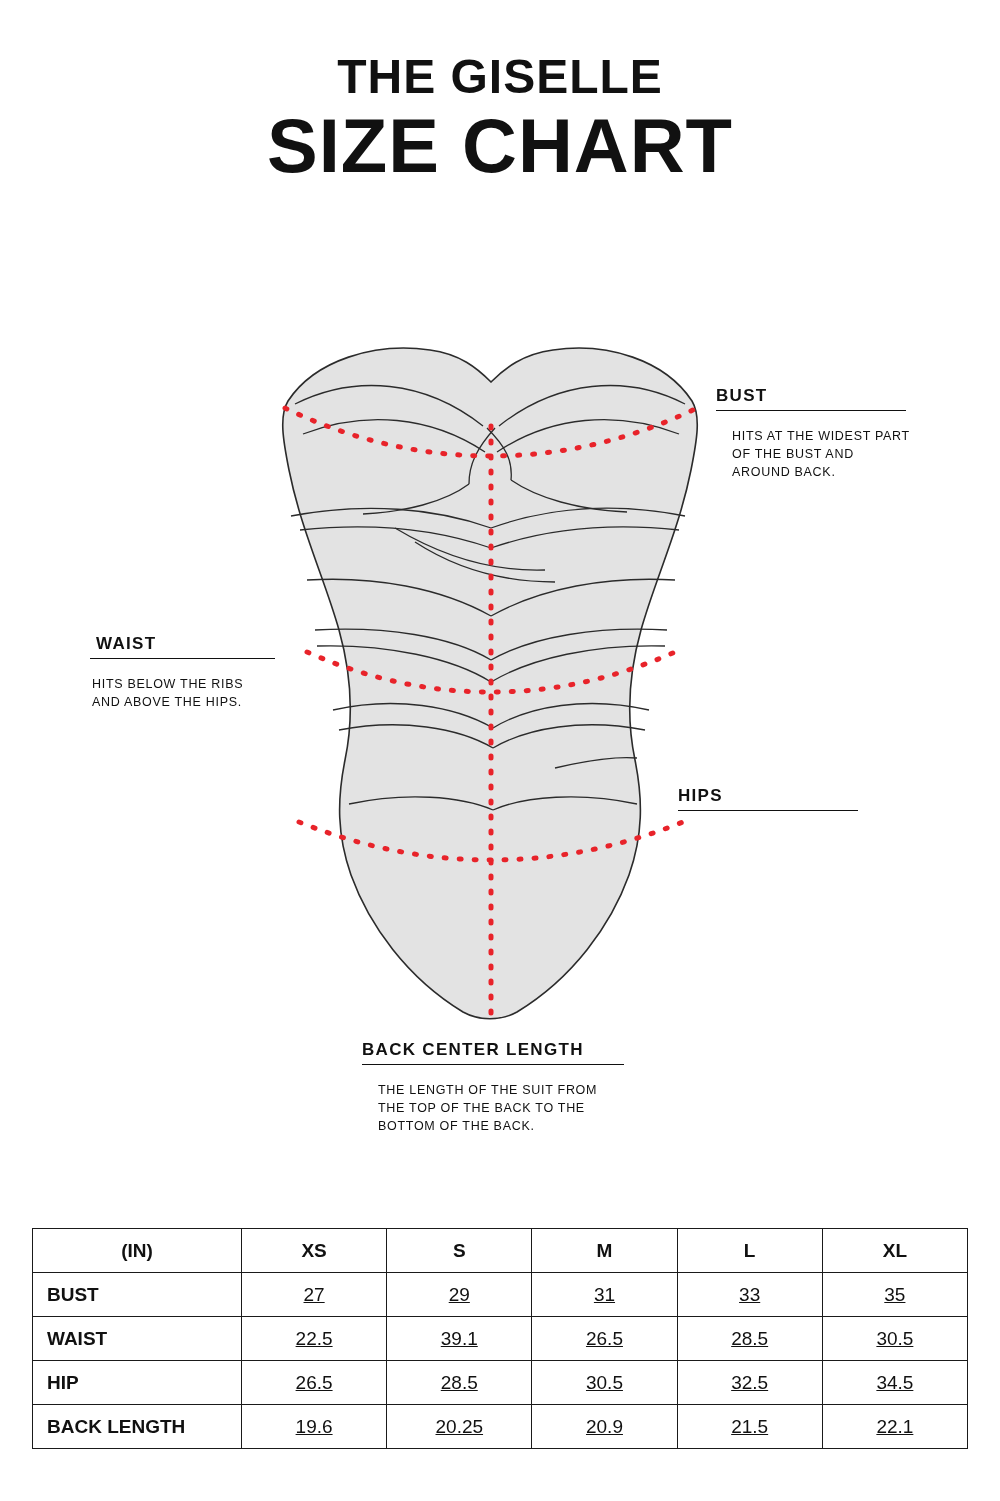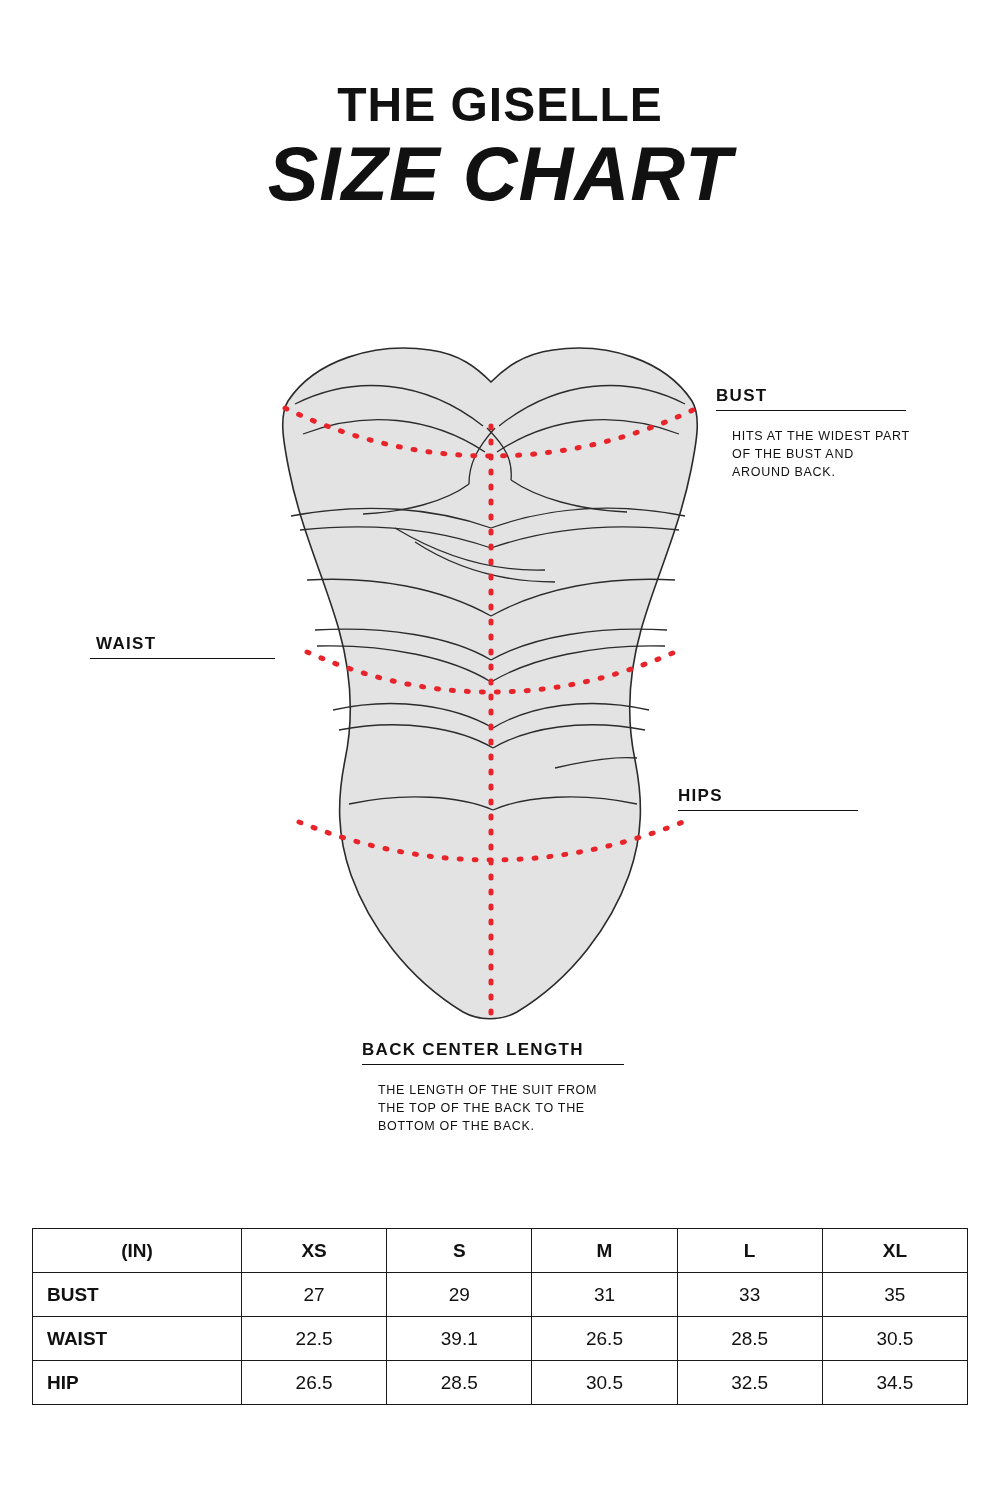--- a/index.html
+++ b/index.html
@@ -16,37 +16,35 @@
     overflow: hidden;
   }
 
   
   .title-block {
     position: absolute;
     top: 52px;
     left: 0;
     width: 1000px;
     text-align: center;
-    margin-top: 28px;
   }
   .title-line1 {
     font-size: 48px;
     font-weight: 700;
     letter-spacing: 1px;
     line-height: 1.05;
     margin: 0;
   }
   .title-line2 {
     font-size: 76px;
     font-weight: 700;
     letter-spacing: 1px;
     line-height: 1.05;
     margin: 0;
     margin-top: 4px;
-    font-style: italic;
   }
 
   
   .illustration {
     position: absolute;
     top: 330px;
     left: 255px;
     width: 470px;
     height: 700px;
   }
@@ -104,21 +102,21 @@
     font-weight: 700;
     text-align: center;
     padding: 0;
   }
   .size-table th.rowhead-col, .size-table td.rowhead {
     text-align: left;
     padding-left: 14px;
     font-weight: 700;
   }
   .size-table th.rowhead-col { text-align: center; padding-left: 0; }
-  .size-table td.val { font-weight: 400; font-size: 19px; }
+  .size-table td.val { font-weight: 400; font-size: 19px; text-decoration: underline; }
   .col-label { width: 208px; }
 </style>
 </head>
 <body>
 
 <div class="title-block">
   <div class="title-line1">THE GISELLE</div>
   <div class="title-line2">SIZE CHART</div>
 </div>
 
@@ -190,20 +188,21 @@
 
 <div class="callout" id="callout-bust">
   <div class="callout-title">BUST</div>
   <div class="callout-rule"></div>
   <div class="callout-desc">HITS AT THE WIDEST PART OF THE BUST AND AROUND BACK.</div>
 </div>
 
 <div class="callout" id="callout-waist">
   <div class="callout-title">WAIST</div>
   <div class="callout-rule"></div>
+  <div class="callout-desc">HITS BELOW THE RIBS AND ABOVE THE HIPS.</div>
 </div>
 
 <div class="callout" id="callout-hips">
   <div class="callout-title">HIPS</div>
   <div class="callout-rule"></div>
 </div>
 
 <div class="callout" id="callout-backlength">
   <div class="callout-title">BACK CENTER LENGTH</div>
   <div class="callout-rule"></div>
@@ -239,14 +238,22 @@
       <td class="val">30.5</td>
     </tr>
     <tr>
       <td class="rowhead col-label">HIP</td>
       <td class="val">26.5</td>
       <td class="val">28.5</td>
       <td class="val">30.5</td>
       <td class="val">32.5</td>
       <td class="val">34.5</td>
     </tr>
+    <tr>
+      <td class="rowhead col-label">BACK LENGTH</td>
+      <td class="val">19.6</td>
+      <td class="val">20.25</td>
+      <td class="val">20.9</td>
+      <td class="val">21.5</td>
+      <td class="val">22.1</td>
+    </tr>
   </tbody>
 </table>
 
 </body></html>

